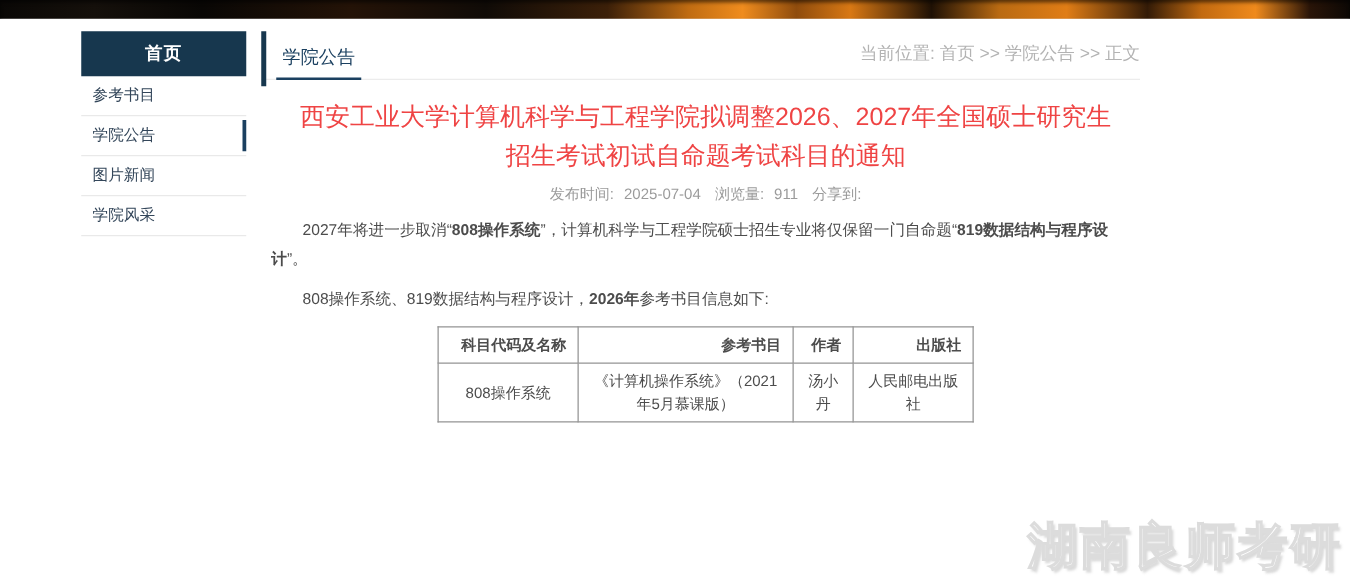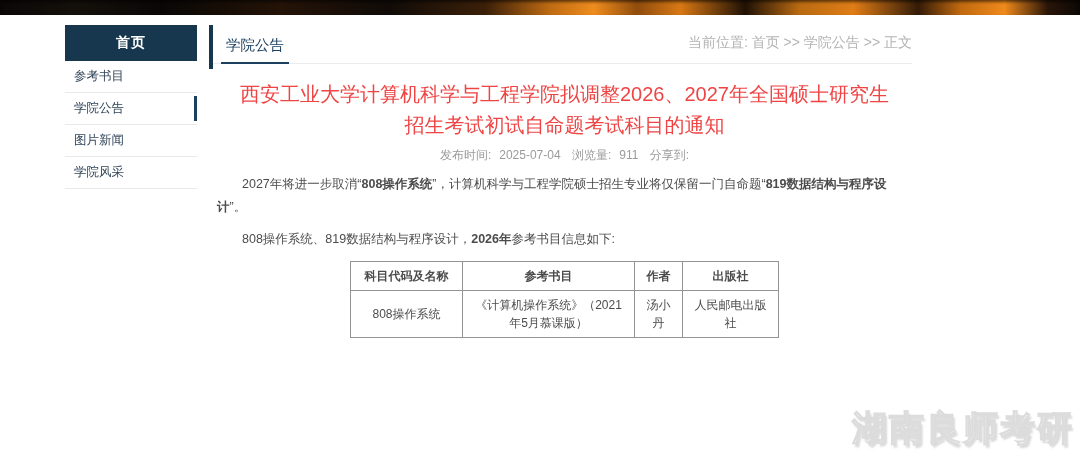--- a/index.html
+++ b/index.html
@@ -54,26 +54,26 @@
   }
   .meta{text-align:center;font-size:12px;color:#9b9b9b;margin-bottom:4px;}
   .meta span{margin:0 4px;}
   .para{font-size:12.5px;line-height:1.85;text-indent:2em;margin:9px 0;color:#4c4c4c;}
   .para b{font-weight:bold;}
   table.books{
     border-collapse:collapse;margin:10px auto 2px;font-size:12px;color:#4c4c4c;
     text-align:center;
   }
   .books th,.books td{border:1px solid #949494;padding:5px 9px;line-height:1.5;}
-  .books th{font-weight:bold;}
+  .books th{font-weight:bold;text-align:right;}
   .col-subject{width:112px}.col-book{width:172px}.col-author{width:48px}.col-press{width:96px}
   
   .watermark{
-    position:absolute;right:6px;bottom:12px;white-space:nowrap;
-    font-size:35px;font-weight:bold;letter-spacing:2px;color:#fff;
+    position:absolute;right:6px;bottom:0;white-space:nowrap;
+    font-size:40px;font-weight:bold;letter-spacing:2px;color:#fff;
     -webkit-text-stroke:1.2px #dcdcdc;
     text-shadow:2px 3px 2px rgba(120,120,120,.28);
     pointer-events:none;
   }
 </style>
 </head>
 <body>
 
 <div class="banner"></div>
 

